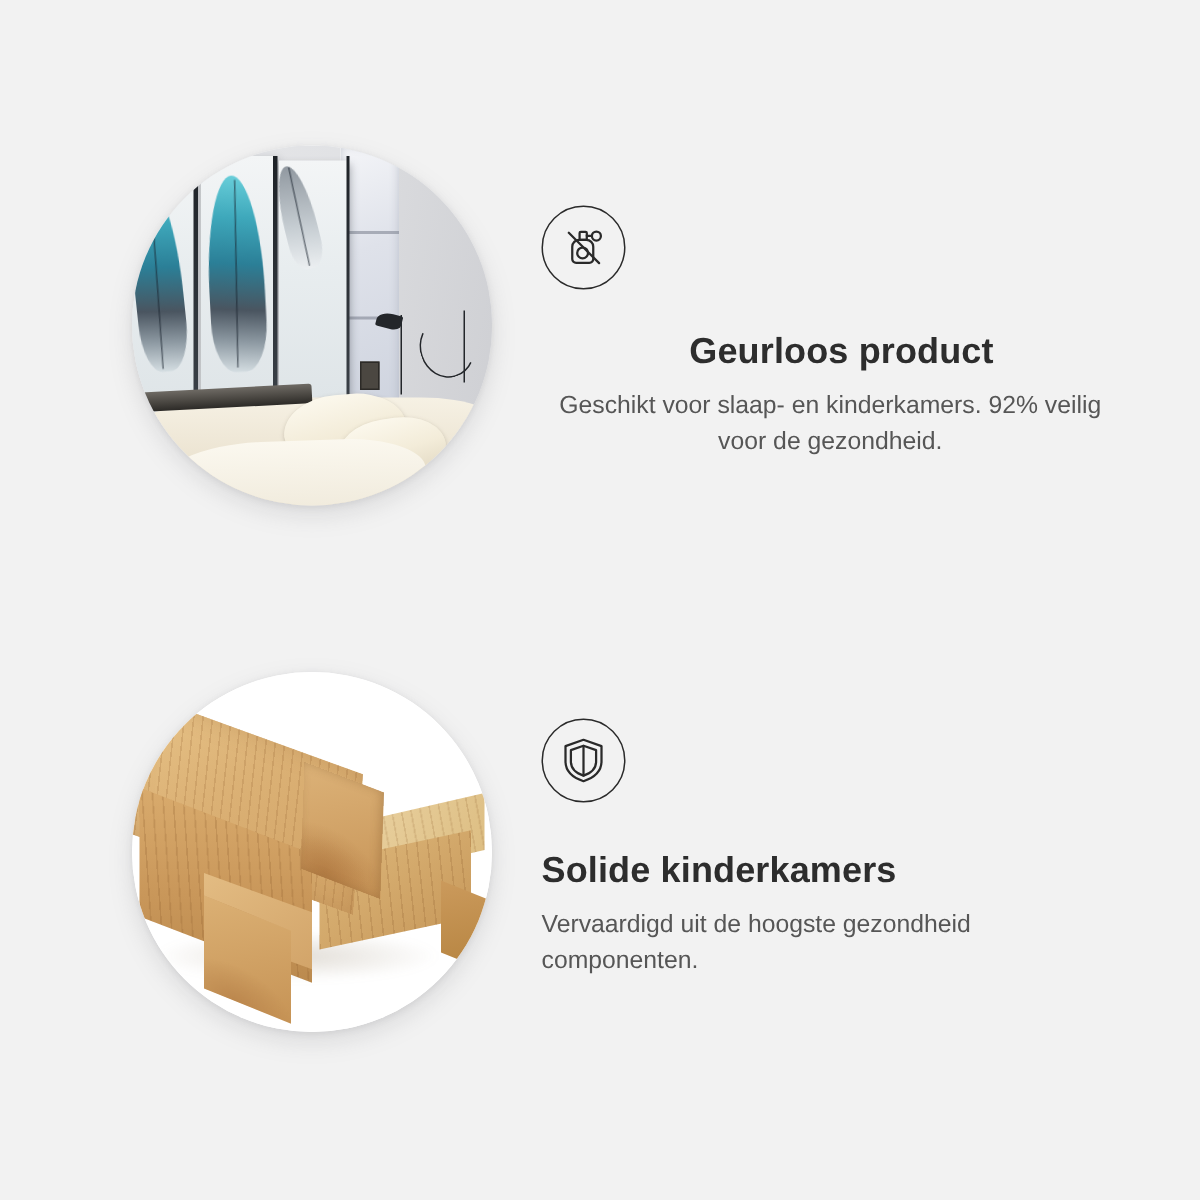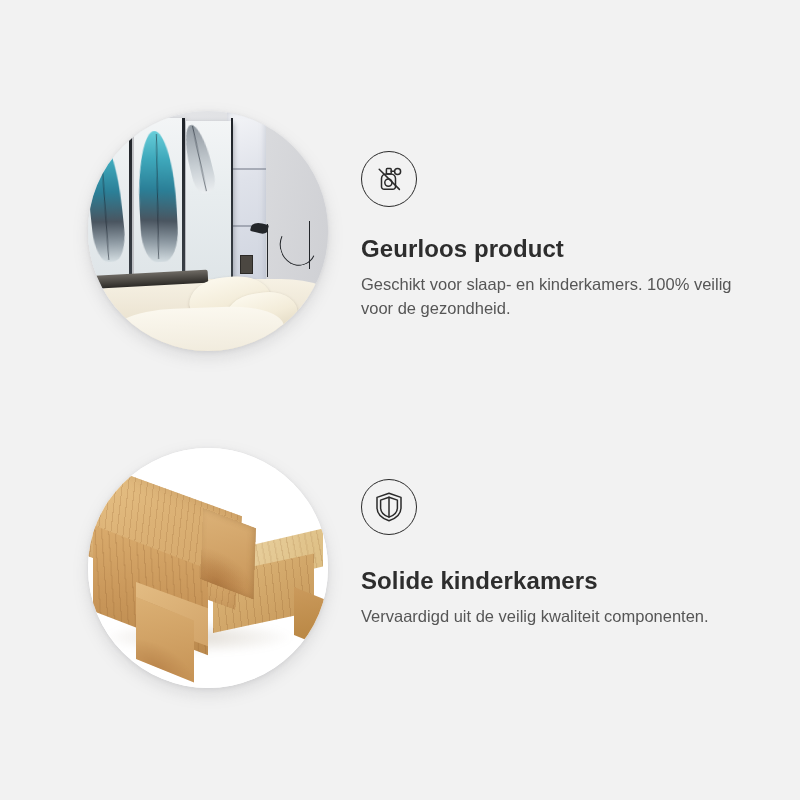--- a/index.html
+++ b/index.html
@@ -19,21 +19,21 @@
     position: absolute;
     inset: 0;
   }
 
   .feature-row {
     position: absolute;
     left: 0;
     width: 800px;
     height: 400px;
   }
-  .feature-row.row-1 { top: 32px; }
+  .feature-row.row-1 { top: 18px; text-align: center; }
   .feature-row.row-2 { top: 369px; }
 
   
   .photo-wrap {
     position: absolute;
     left: 88px;
     top: 79px;
     width: 240px;
     height: 240px;
   }
@@ -397,21 +397,21 @@
                    a4.6 4.6 0 0 0 -4.6 -4.6 h-4.8
                    a4.6 4.6 0 0 0 -4.6 4.6 z"></path>
           <rect x="16.4" y="8.6" width="4.8" height="5.3" rx="0.8"></rect>
           <path d="M21.2 11.2 h3.2"></path>
           <circle cx="27.6" cy="11.4" r="3.0"></circle>
           <circle cx="18.4" cy="22.6" r="3.6"></circle>
           <path d="M9.2 9.2 L29.4 29.4"></path>
         </svg>
       </div>
       <h3 class="feature-title">Geurloos product</h3>
-      <p class="feature-desc">Geschikt voor slaap- en kinderkamers. 100% veilig voor de gezondheid.</p>
+      <p class="feature-desc">Geschikt voor slaap- en kinderkamers. 92% veilig voor de gezondheid.</p>
     </div>
   </section>
 
   <section class="feature-row row-2">
 
     <div class="photo-wrap">
       <div class="photo-circle">
         <div class="photo-inner">
           <div class="scene-wood">
             <div class="wood-shadow"></div>
@@ -432,17 +432,17 @@
       <div class="icon-badge">
         <svg width="34" height="34" viewBox="0 0 34 34" fill="none" stroke="#2a2a2a" stroke-width="1.5" stroke-linecap="round" stroke-linejoin="round">
           <path d="M17 3.2 L29 7.4 v10.2 c0 6.4 -5.1 10.9 -12 13.2
                    C10.1 28.5 5 24 5 17.6 V7.4 Z"></path>
           <path d="M17 7.2 L25.4 10.1 v7.6 c0 4.6 -3.6 7.8 -8.4 9.4
                    C12.2 25.5 8.6 22.3 8.6 17.7 V10.1 Z"></path>
           <path d="M17 7.2 V27.1"></path>
         </svg>
       </div>
       <h3 class="feature-title">Solide kinderkamers</h3>
-      <p class="feature-desc">Vervaardigd uit de veilig kwaliteit componenten.</p>
+      <p class="feature-desc">Vervaardigd uit de hoogste gezondheid componenten.</p>
     </div>
   </section>
 
 </div>
 
 </body></html>

